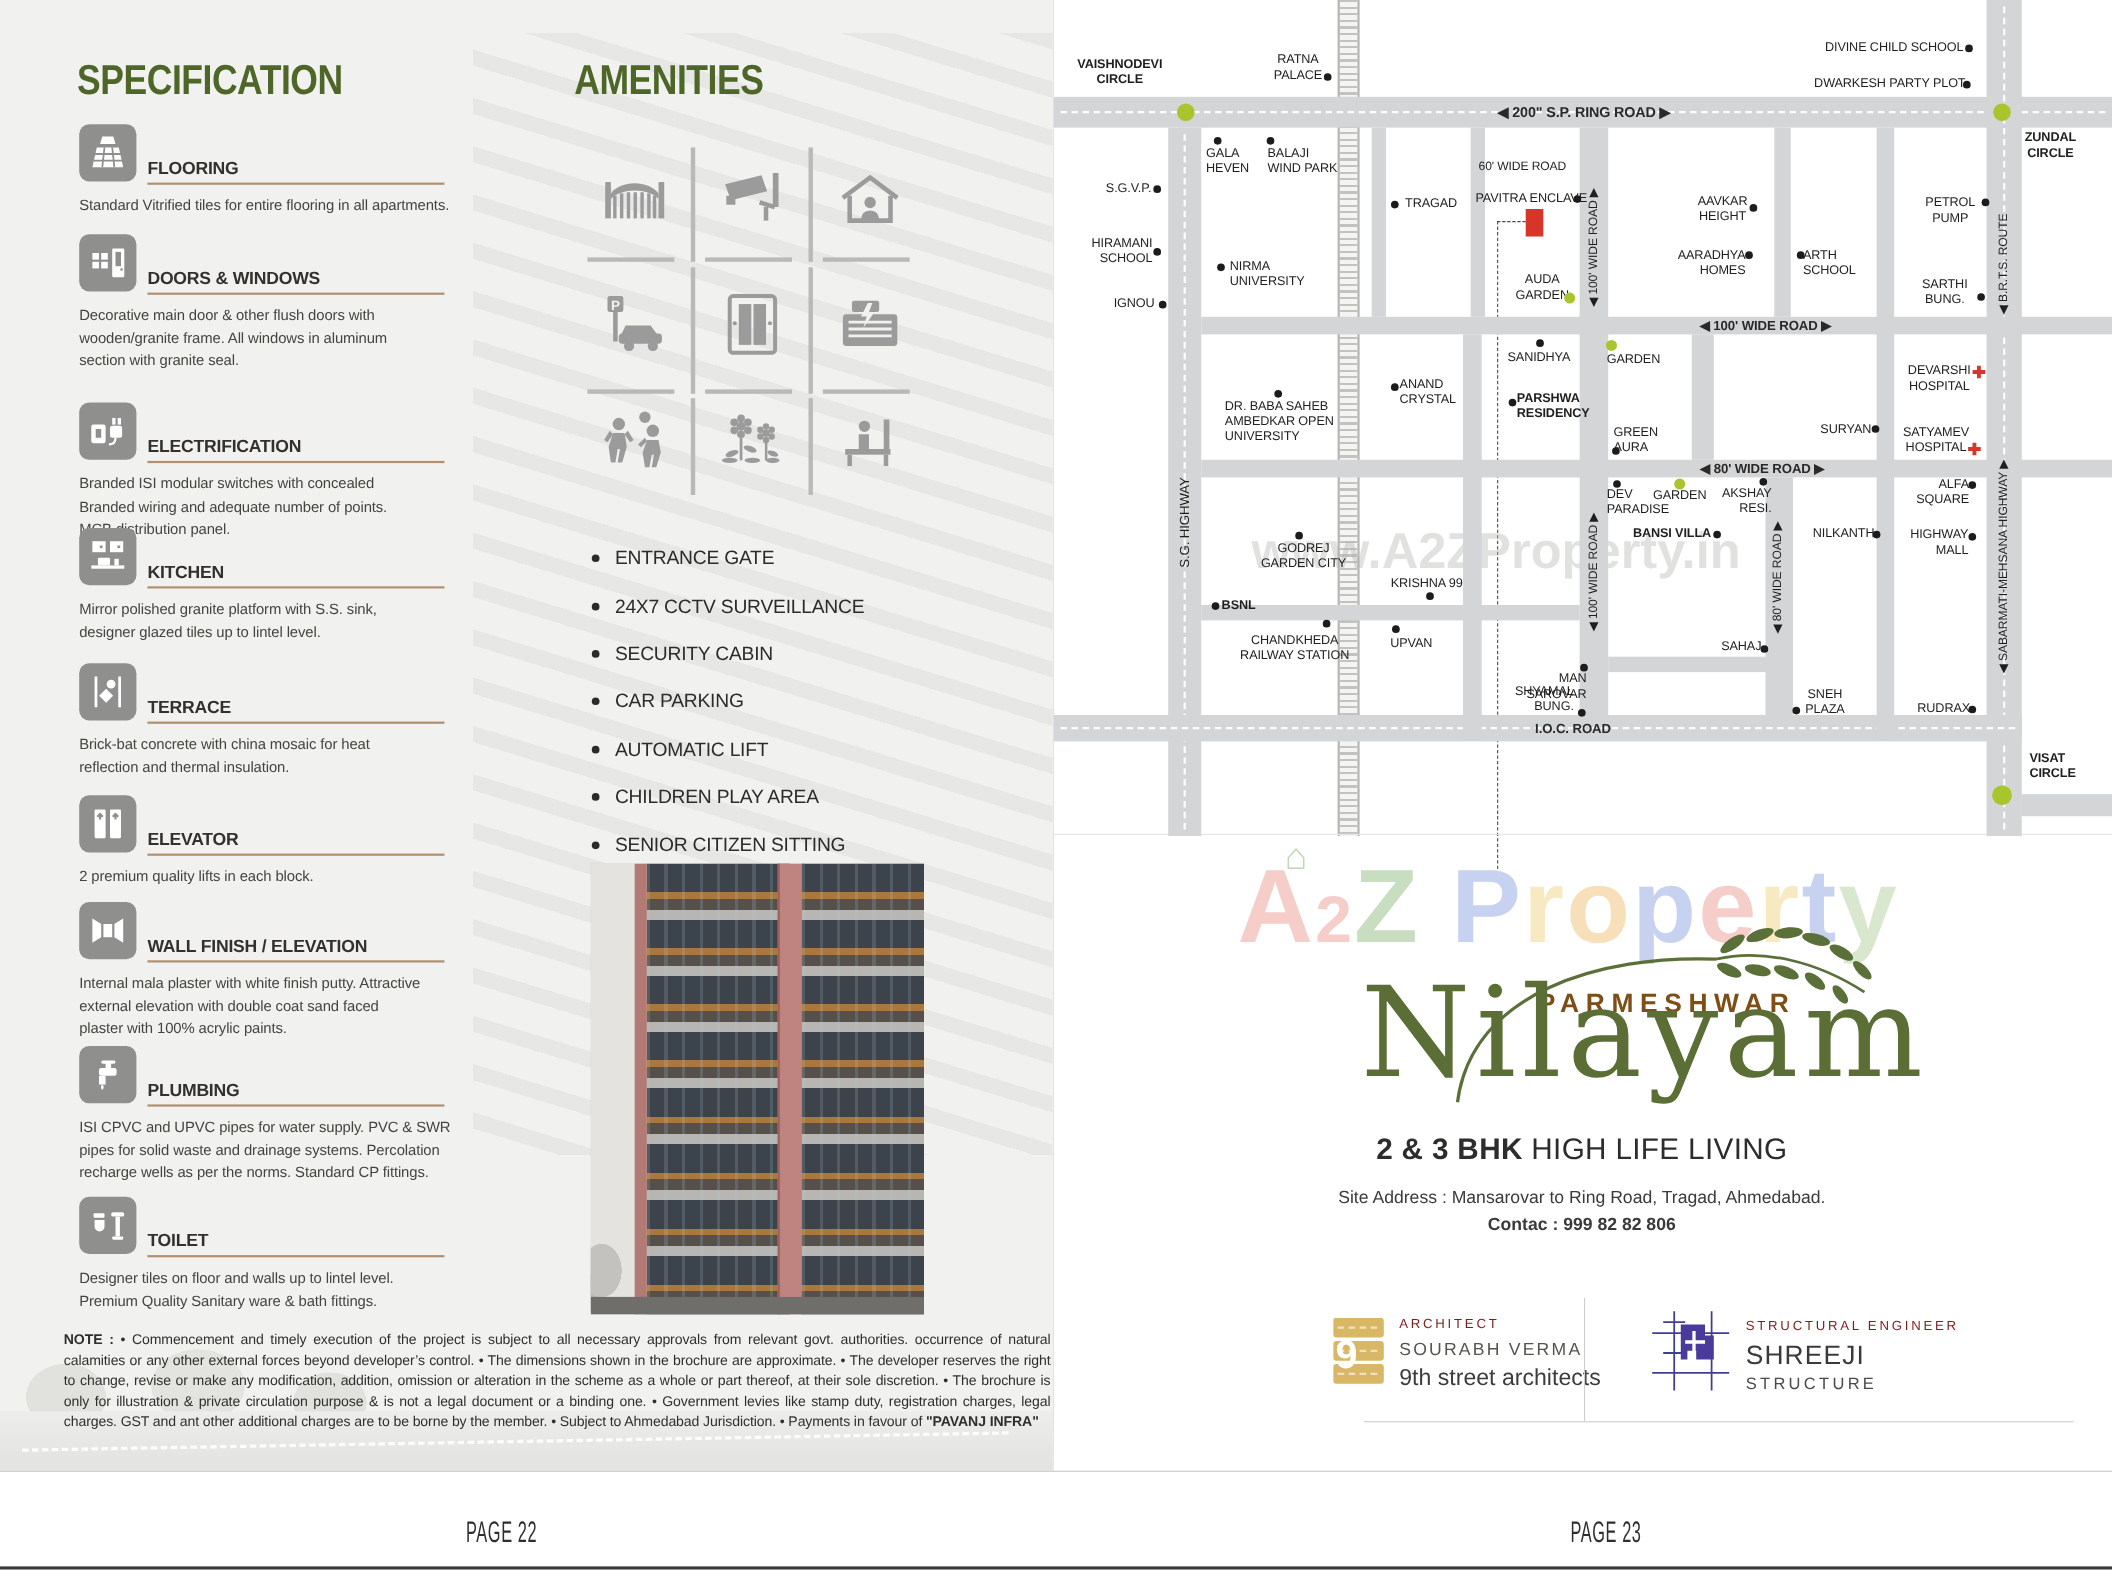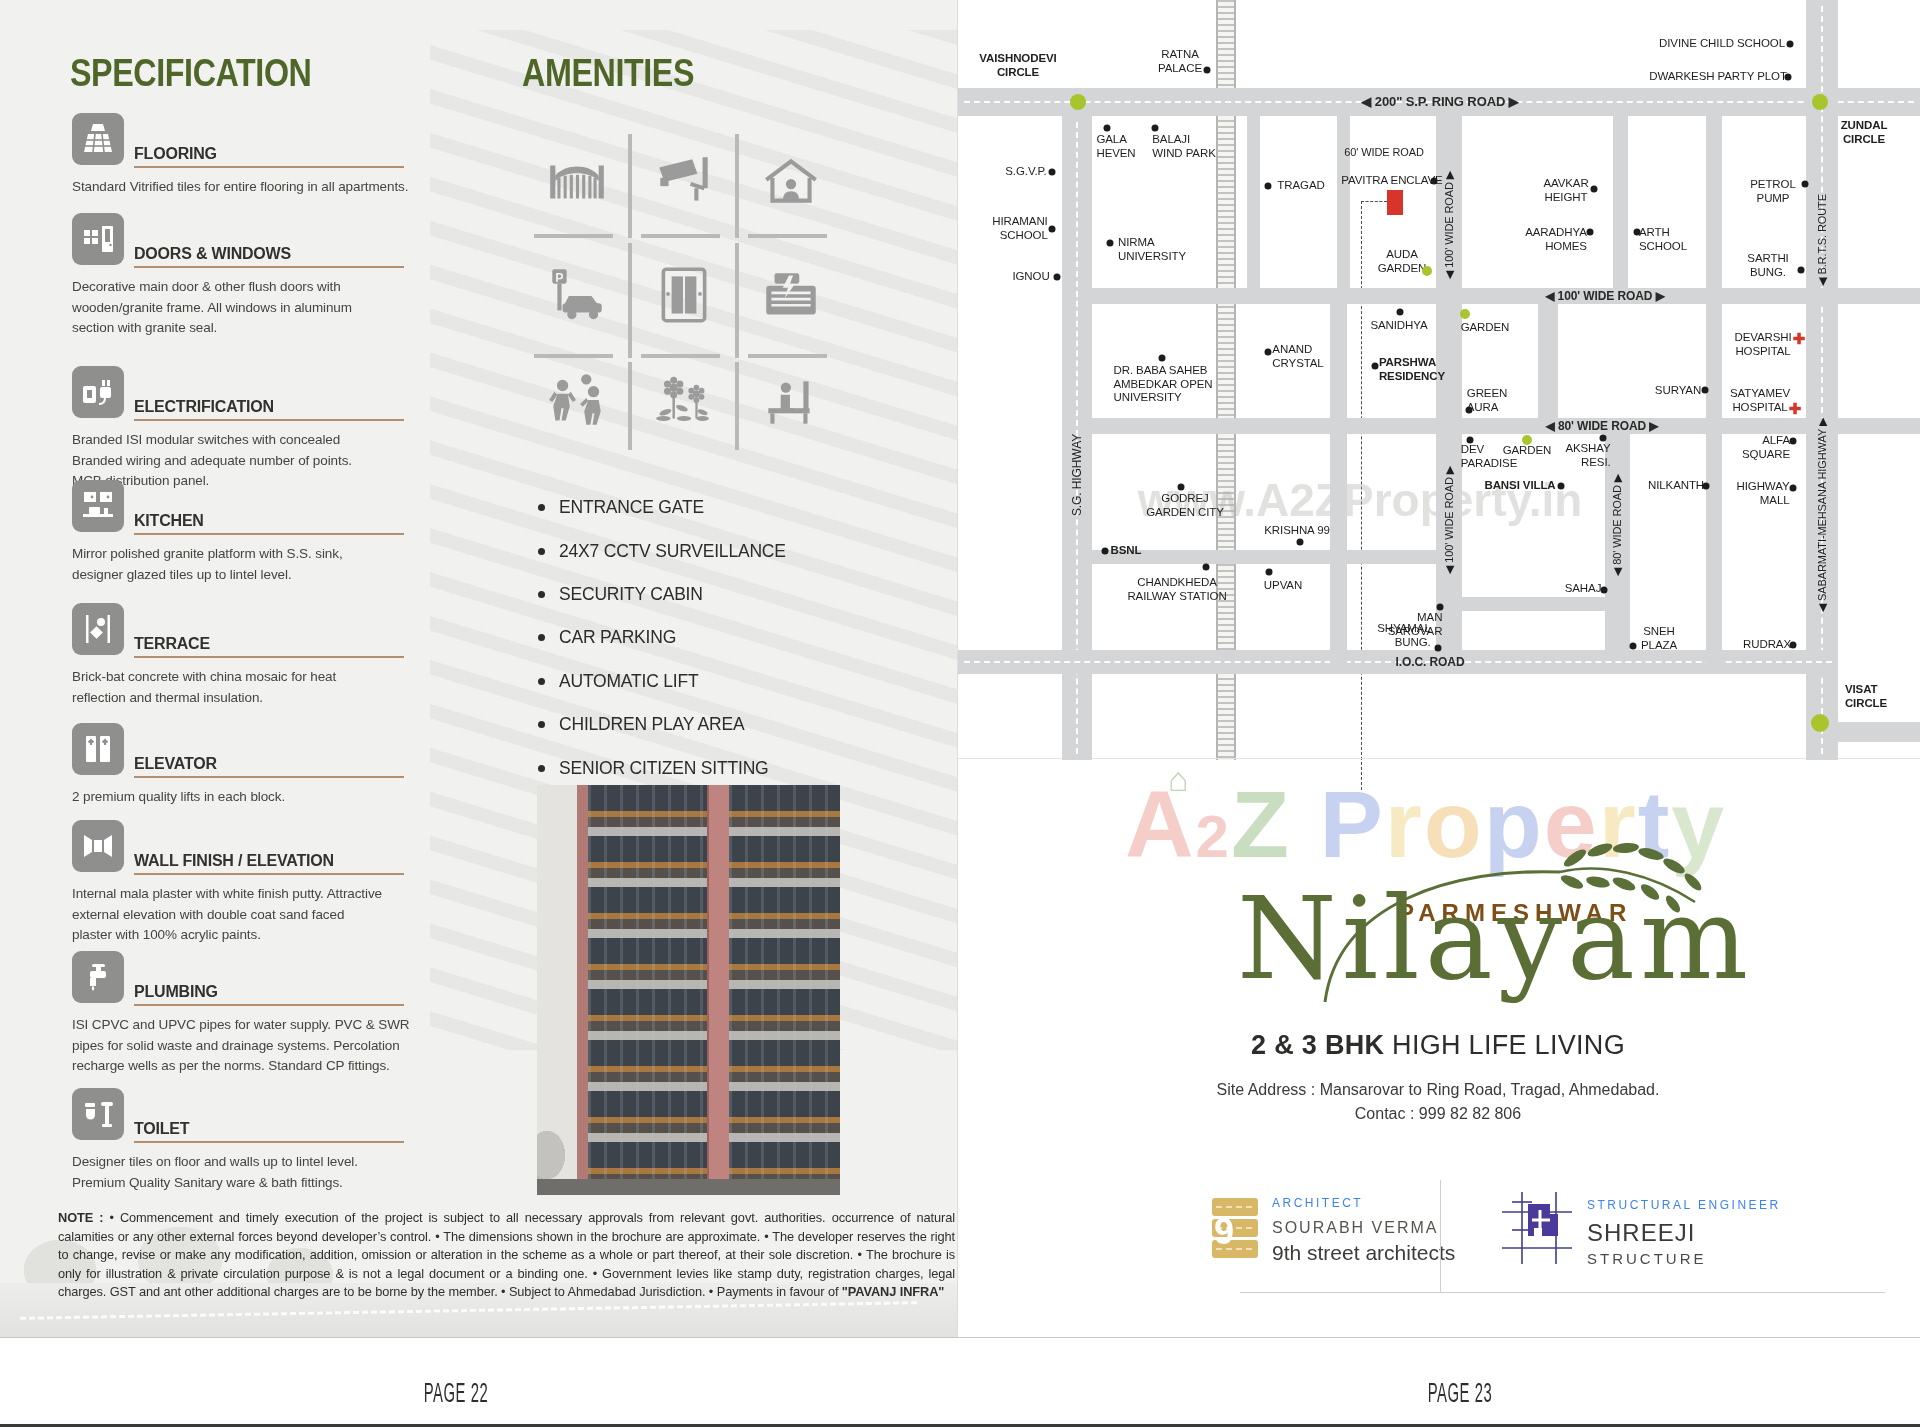--- a/index.html
+++ b/index.html
@@ -90,23 +90,23 @@
   #a2z-wm{position:absolute;left:1125px;top:770px;font-size:95px;font-weight:700;letter-spacing:2px;opacity:.8;white-space:nowrap;}
   #a2z-wm .sm{font-size:60px;}
   #a2z-house{position:absolute;left:1168px;top:760px;font-size:34px;color:#b9d3ae;opacity:.9;}
   #brand-top{position:absolute;left:1398px;top:899px;font-size:24px;font-weight:700;color:#7d4e16;letter-spacing:6px;white-space:nowrap;}
   #brand-main{position:absolute;left:1237px;top:882px;font-family:"DejaVu Serif",serif;
       font-size:114px;line-height:1;color:#5a6e35;letter-spacing:5px;white-space:nowrap;}
   #tagline{position:absolute;left:1138px;top:1030px;width:600px;text-align:center;font-size:27px;color:#2d2d2b;letter-spacing:.3px;}
   #tagline b{font-weight:700;}
   #site-address,#contact{position:absolute;left:1088px;width:700px;text-align:center;font-size:16px;color:#3a3a38;}
   #site-address{top:1081px;}
-  #contact{top:1105px;}
-  
-  .cred-label{font-size:12px;letter-spacing:2.5px;color:#3b82f6;}
+  #contact{top:1105px;font-weight:bold;}
+  
+  .cred-label{font-size:12px;letter-spacing:2.5px;color:#7f1d1d;}
   #arch-block{position:absolute;left:1212px;top:1196px;}
   #arch-logo{position:absolute;left:0;top:2px;}
   #arch-text{position:absolute;left:60px;top:0;white-space:nowrap;}
   #arch-name{margin-top:9px;font-size:16px;letter-spacing:2px;color:#55554f;}
   #arch-firm{margin-top:4px;font-size:21px;color:#3c3c3a;}
   #cred-divider{position:absolute;left:1440px;top:1180px;width:1px;height:112px;background:#cfcfcd;}
   #eng-block{position:absolute;left:1500px;top:1190px;}
   #eng-logo{position:absolute;left:0;top:0;}
   #eng-text{position:absolute;left:87px;top:8px;white-space:nowrap;}
   #eng-name{margin-top:7px;font-size:24px;letter-spacing:1px;color:#3a3a38;}

